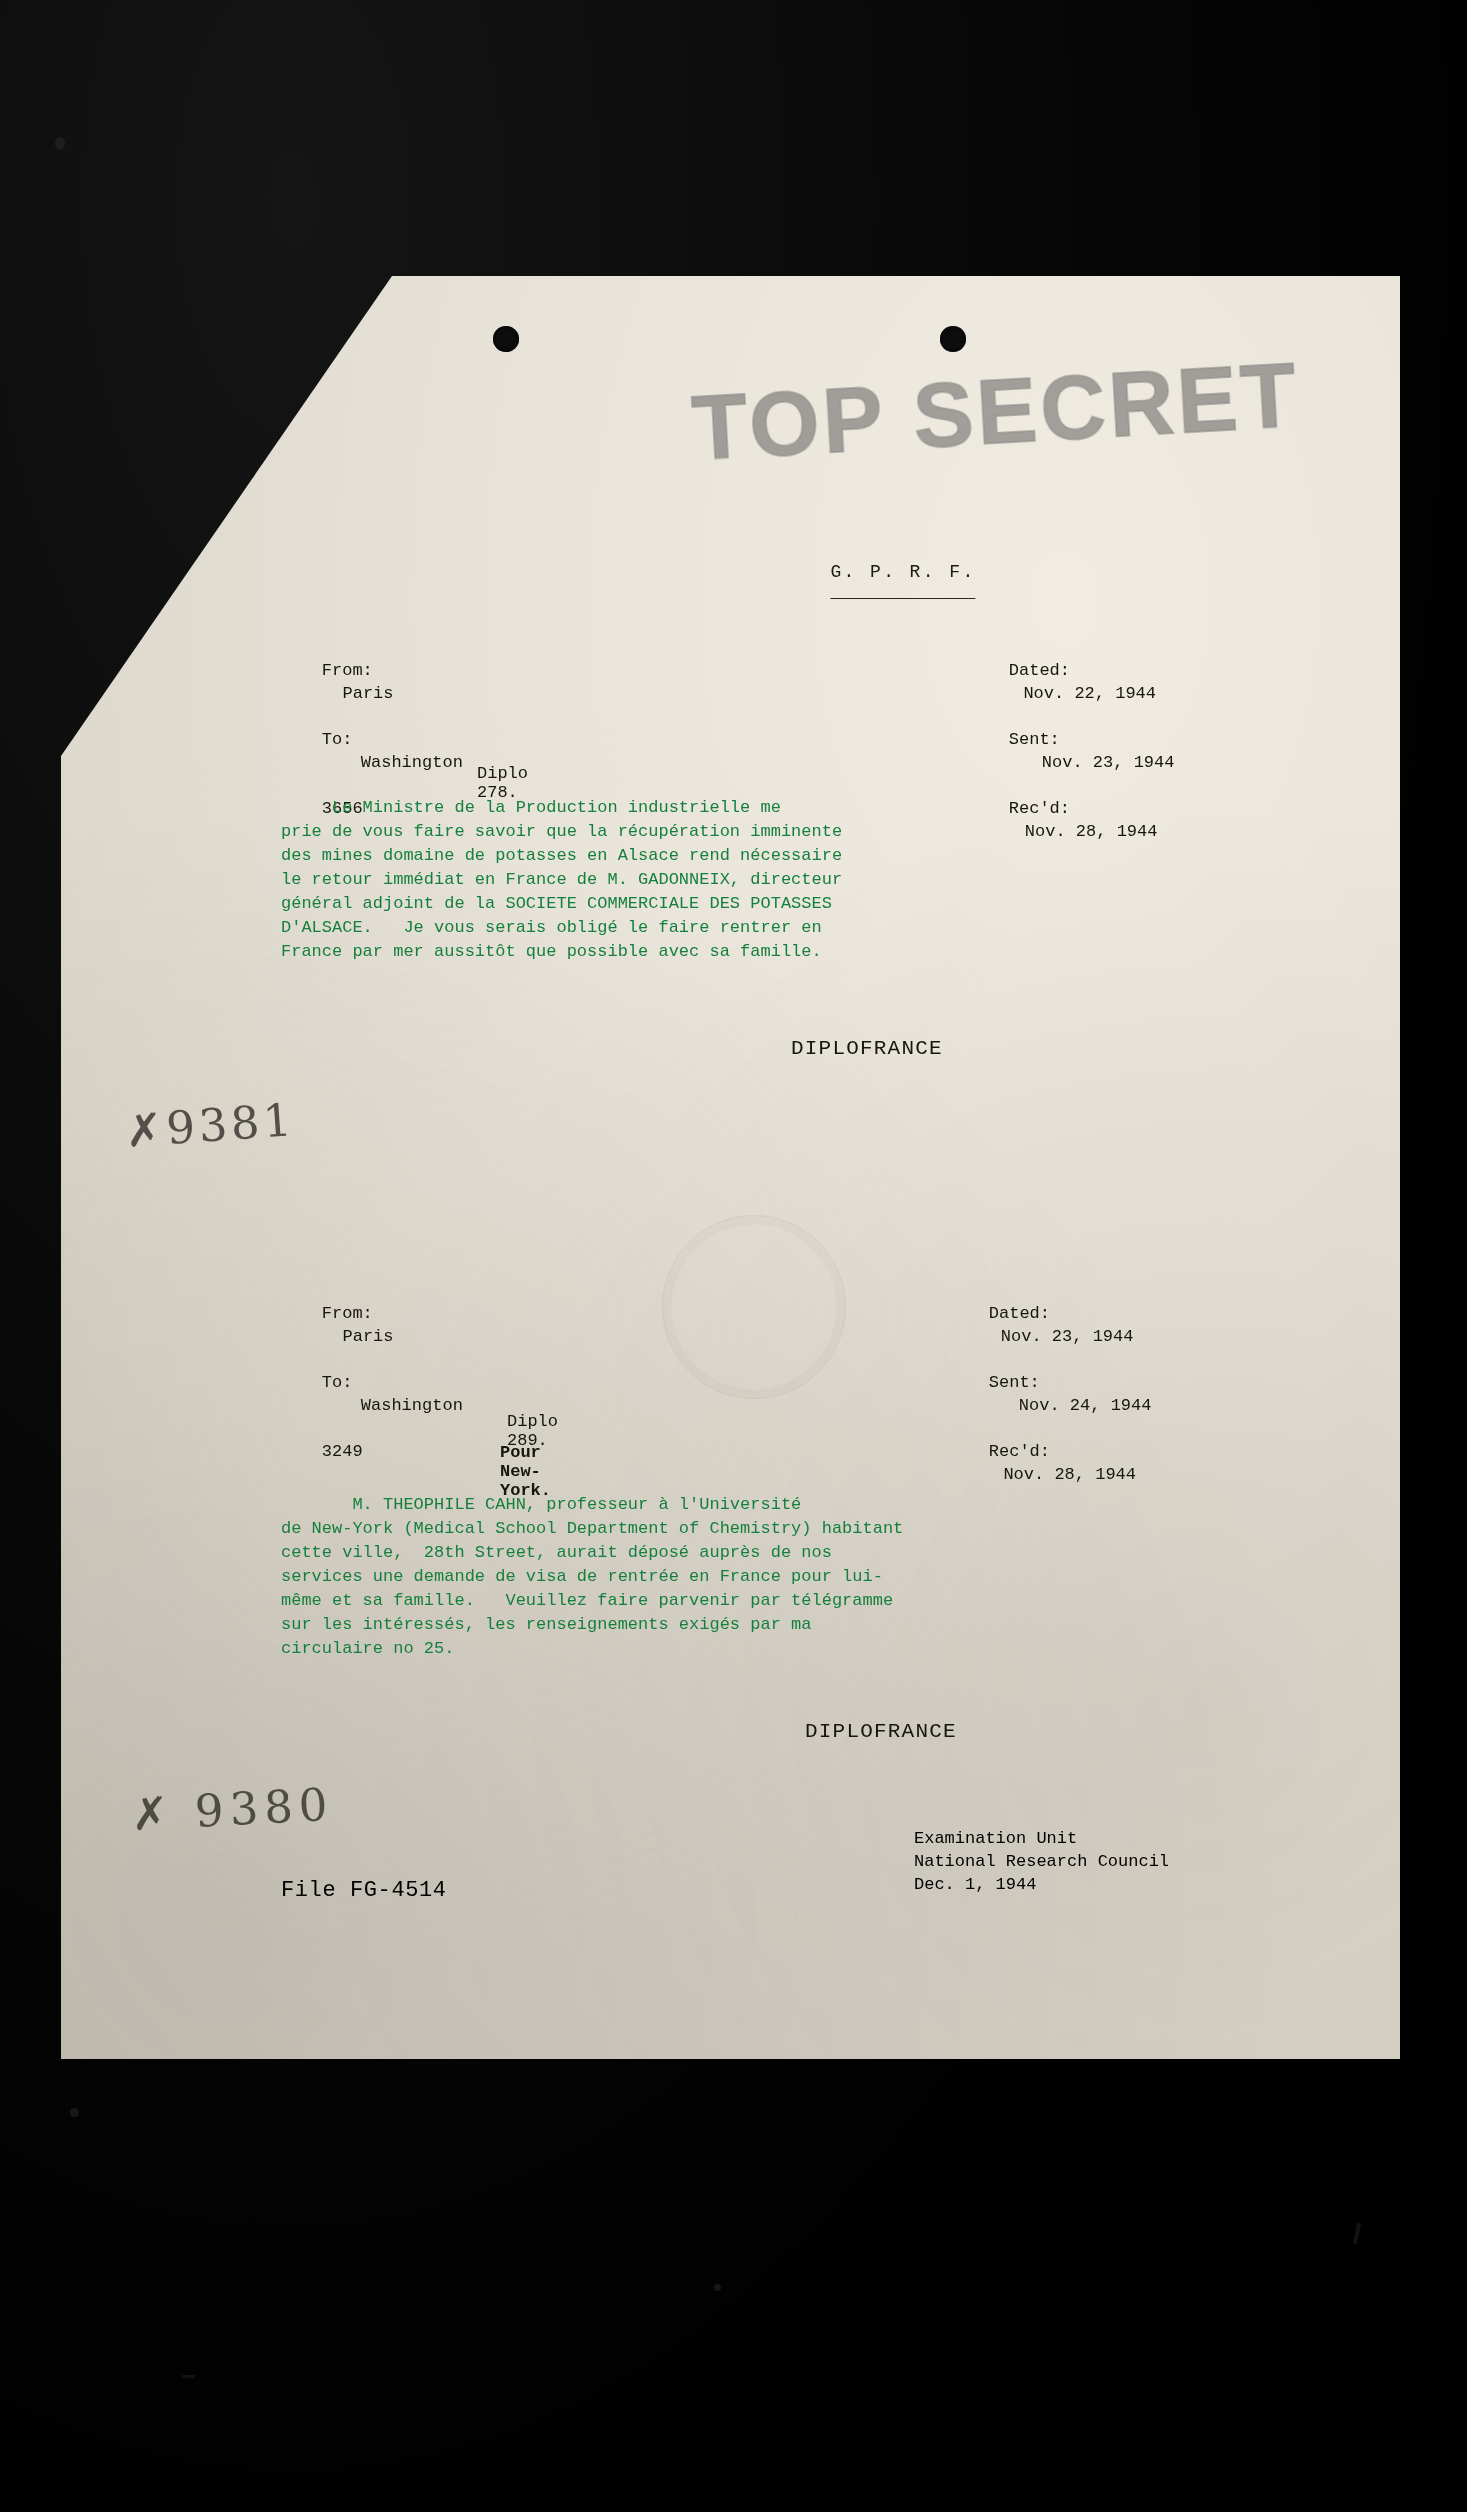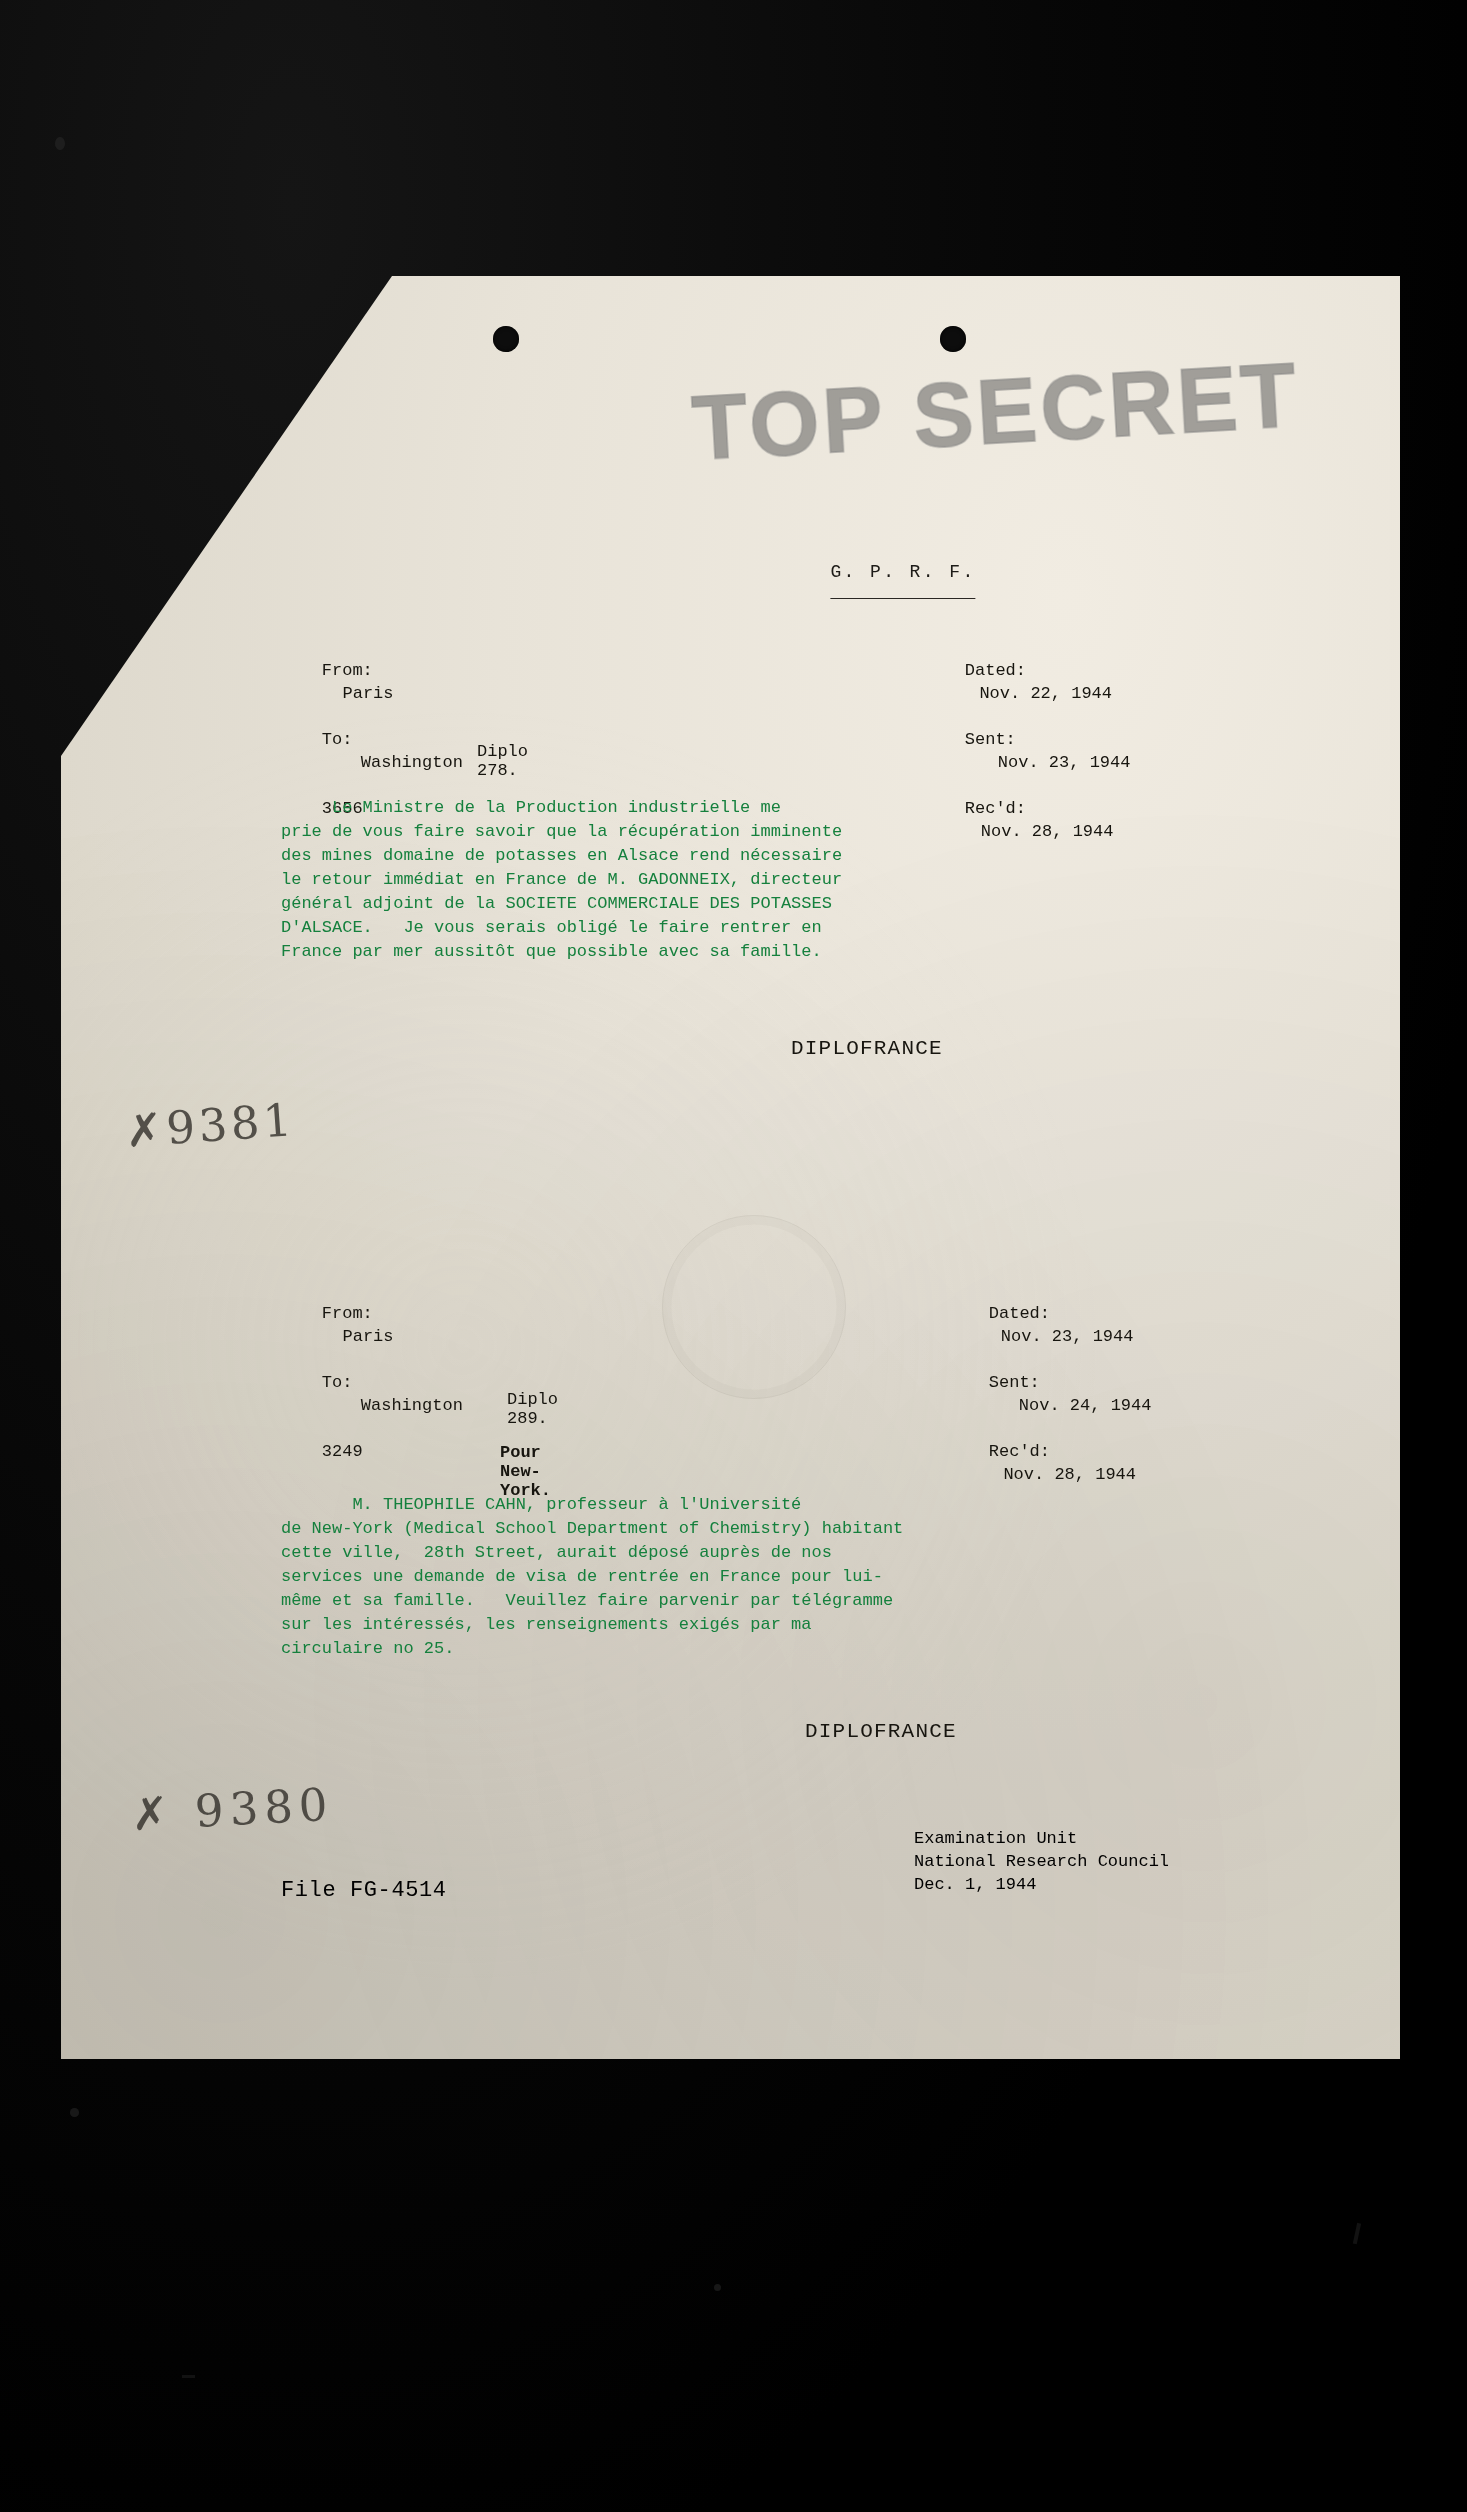--- a/index.html
+++ b/index.html
@@ -94,21 +94,21 @@
     color: #1d1b17;
     border-bottom: 1.2px solid #2a2723;
     padding-bottom: 16px;
   }
 
   .telegram { position: absolute; color: #17150f; }
 
   .addr-block { position: absolute; font-size: 17px; line-height: 23px; white-space: pre; }
   .date-block { position: absolute; font-size: 17px; line-height: 23px; white-space: pre; }
 
-  .diplo-no { position: absolute; font-size: 17px; }
+  .diplo-no { position: absolute; font-size: 17px; margin-top: 22px; }
   .sub-line { position: absolute; font-size: 17px; }
 
   .body-text {
     position: absolute;
     font-size: 17px;
     line-height: 24px;
     white-space: pre;
     color: #15803d;
   }
 
@@ -177,21 +177,21 @@
 
 <div class="telegram">
   <div class="addr-block" style="left:281px;top:636px;">
     <span>From:</span>
     <span style="display:inline-block;width:20.7px"></span><span>Paris</span><br>
     <span>To:</span>
     <span style="display:inline-block;width:39px"></span><span>Washington</span><br>
     <span>3656</span>
   </div>
 
-  <div class="date-block" style="left:924px;top:636px;">
+  <div class="date-block" style="left:968px;top:636px;">
     <span>Dated:</span>
     <span style="display:inline-block;width:14.6px"></span><span>Nov. 22, 1944</span><br>
     <span>Sent:</span>
     <span style="display:inline-block;width:33px"></span><span>Nov. 23, 1944</span><br>
     <span>Rec'd:</span>
     <span style="display:inline-block;width:16px"></span><span>Nov. 28, 1944</span>
   </div>
 
   <div class="diplo-no" style="left:477px;top:742px;">Diplo 278.</div>
 

